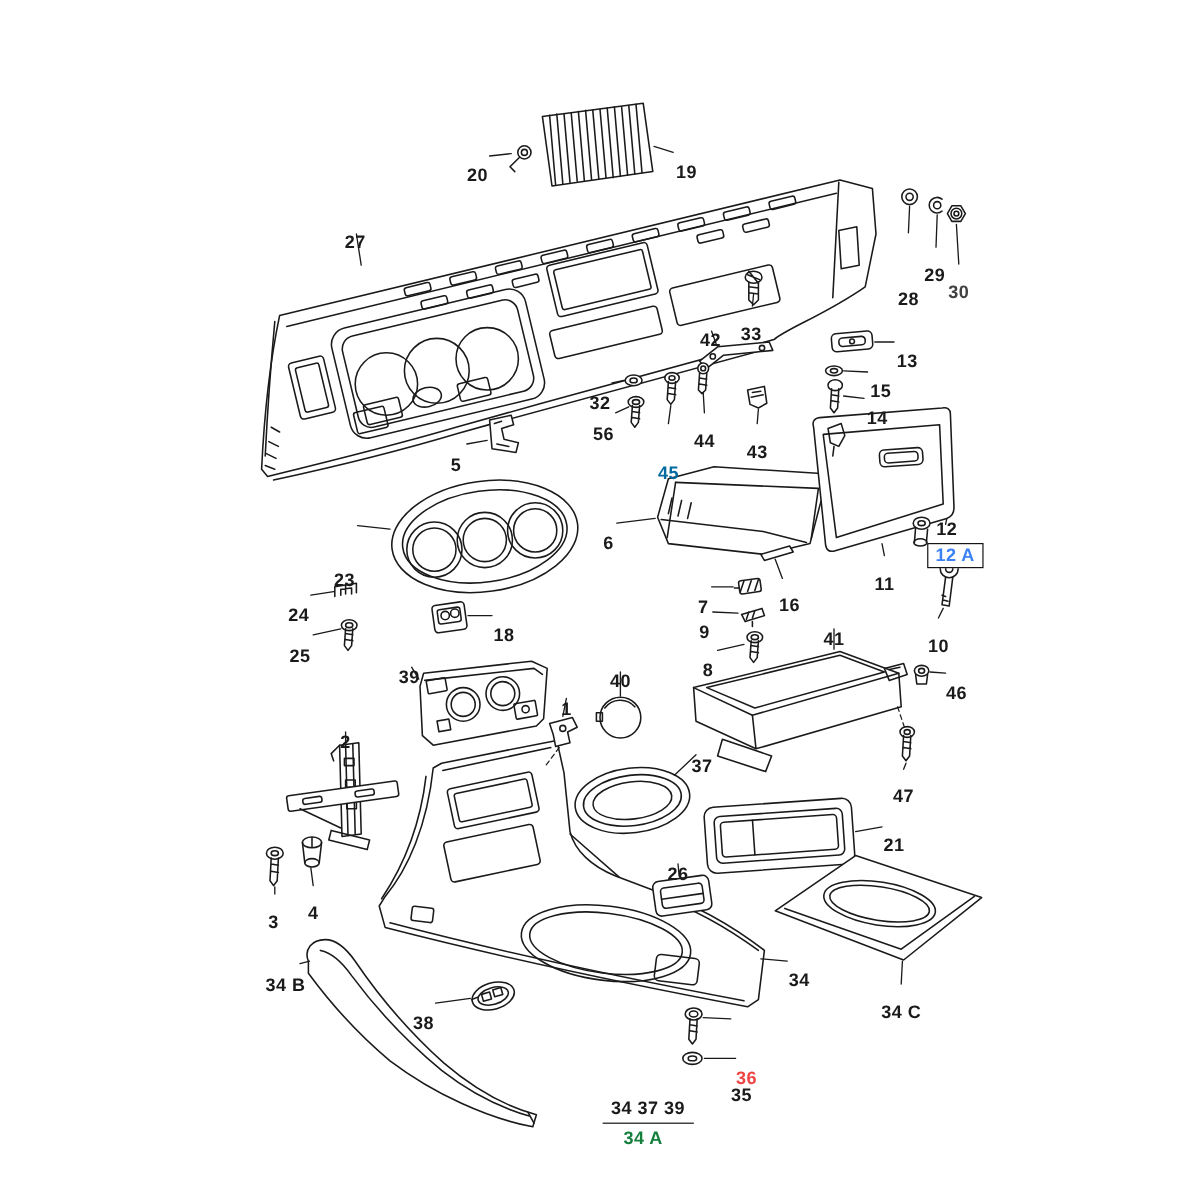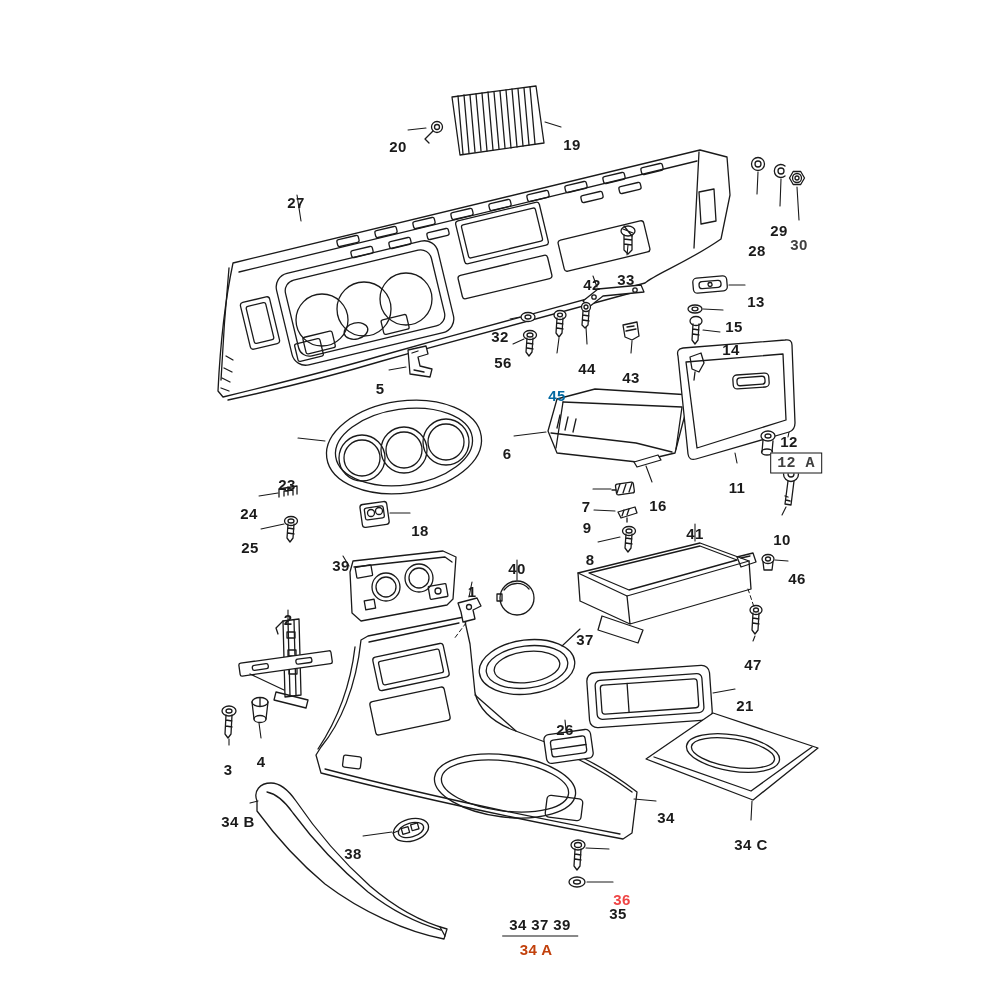--- a/index.html
+++ b/index.html
@@ -429,21 +429,21 @@
       <div class="part-label" style="left: 557px; top: 361px; color: #0369a1; margin-top: 18px;">45</div>
       <div class="part-label" style="left: 587px; top: 352px; color: rgb(26, 26, 26);">44</div>
       <div class="part-label" style="left: 631px; top: 361px; color: rgb(26, 26, 26);">43</div>
       <div class="part-label" style="left: 734px; top: 310px; color: rgb(26, 26, 26);">15</div>
       <div class="part-label" style="left: 731px; top: 333px; color: rgb(26, 26, 26);">14</div>
       <div class="part-label" style="left: 380px; top: 372px; color: rgb(26, 26, 26);">5</div>
       <div class="part-label" style="left: 287px; top: 438px; color: rgb(26, 26, 26); margin-top: 30px;">23</div>
       <div class="part-label" style="left: 507px; top: 437px; color: rgb(26, 26, 26);">6</div>
       <div class="part-label" style="left: 737px; top: 471px; color: rgb(26, 26, 26);">11</div>
       <div class="part-label" style="left: 789px; top: 425px; color: rgb(26, 26, 26);">12</div>
-      <div class="part-label boxed" style="left: 796px; top: 447px; color: #404040; font-family: Liberation Mono, monospace;">12 A</div>
+      <div class="part-label boxed" style="left: 796px; top: 447px; color: #3b82f6;">12 A</div>
       <div class="part-label" style="left: 249px; top: 497px; color: rgb(26, 26, 26);">24</div>
       <div class="part-label" style="left: 250px; top: 531px; color: rgb(26, 26, 26);">25</div>
       <div class="part-label" style="left: 420px; top: 514px; color: rgb(26, 26, 26);">18</div>
       <div class="part-label" style="left: 586px; top: 490px; color: rgb(26, 26, 26);">7</div>
       <div class="part-label" style="left: 658px; top: 489px; color: rgb(26, 26, 26);">16</div>
       <div class="part-label" style="left: 587px; top: 511px; color: rgb(26, 26, 26);">9</div>
       <div class="part-label" style="left: 782px; top: 523px; color: rgb(26, 26, 26);">10</div>
       <div class="part-label" style="left: 590px; top: 543px; color: rgb(26, 26, 26);">8</div>
       <div class="part-label" style="left: 695px; top: 517px; color: rgb(26, 26, 26);">41</div>
       <div class="part-label" style="left: 341px; top: 549px; color: rgb(26, 26, 26);">39</div>
@@ -457,15 +457,15 @@
       <div class="part-label" style="left: 745px; top: 689px; color: rgb(26, 26, 26);">21</div>
       <div class="part-label" style="left: 228px; top: 753px; color: rgb(26, 26, 26);">3</div>
       <div class="part-label" style="left: 261px; top: 745px; color: rgb(26, 26, 26);">4</div>
       <div class="part-label" style="left: 238px; top: 805px; color: rgb(26, 26, 26);">34 B</div>
       <div class="part-label" style="left: 353px; top: 837px; color: rgb(26, 26, 26);">38</div>
       <div class="part-label" style="left: 666px; top: 801px; color: rgb(26, 26, 26);">34</div>
       <div class="part-label" style="left: 751px; top: 828px; color: rgb(26, 26, 26);">34 C</div>
       <div class="part-label" style="left: 618px; top: 849px; color: rgb(26, 26, 26); margin-top: 48px;">35</div>
       <div class="part-label" style="left: 622px; top: 883px; color: #ef4444; text-align: center;">36</div>
       <div class="part-label underline" style="left: 540px; top: 910px; color: rgb(26, 26, 26);">34  37  39</div>
-      <div class="part-label" style="left: 536px; top: 933px; color: #c2410c;">34 A</div>
+      <div class="part-label" style="left: 536px; top: 933px; color: #15803d;">34 A</div>
     </div>
 </div>
 
 </body></html>

